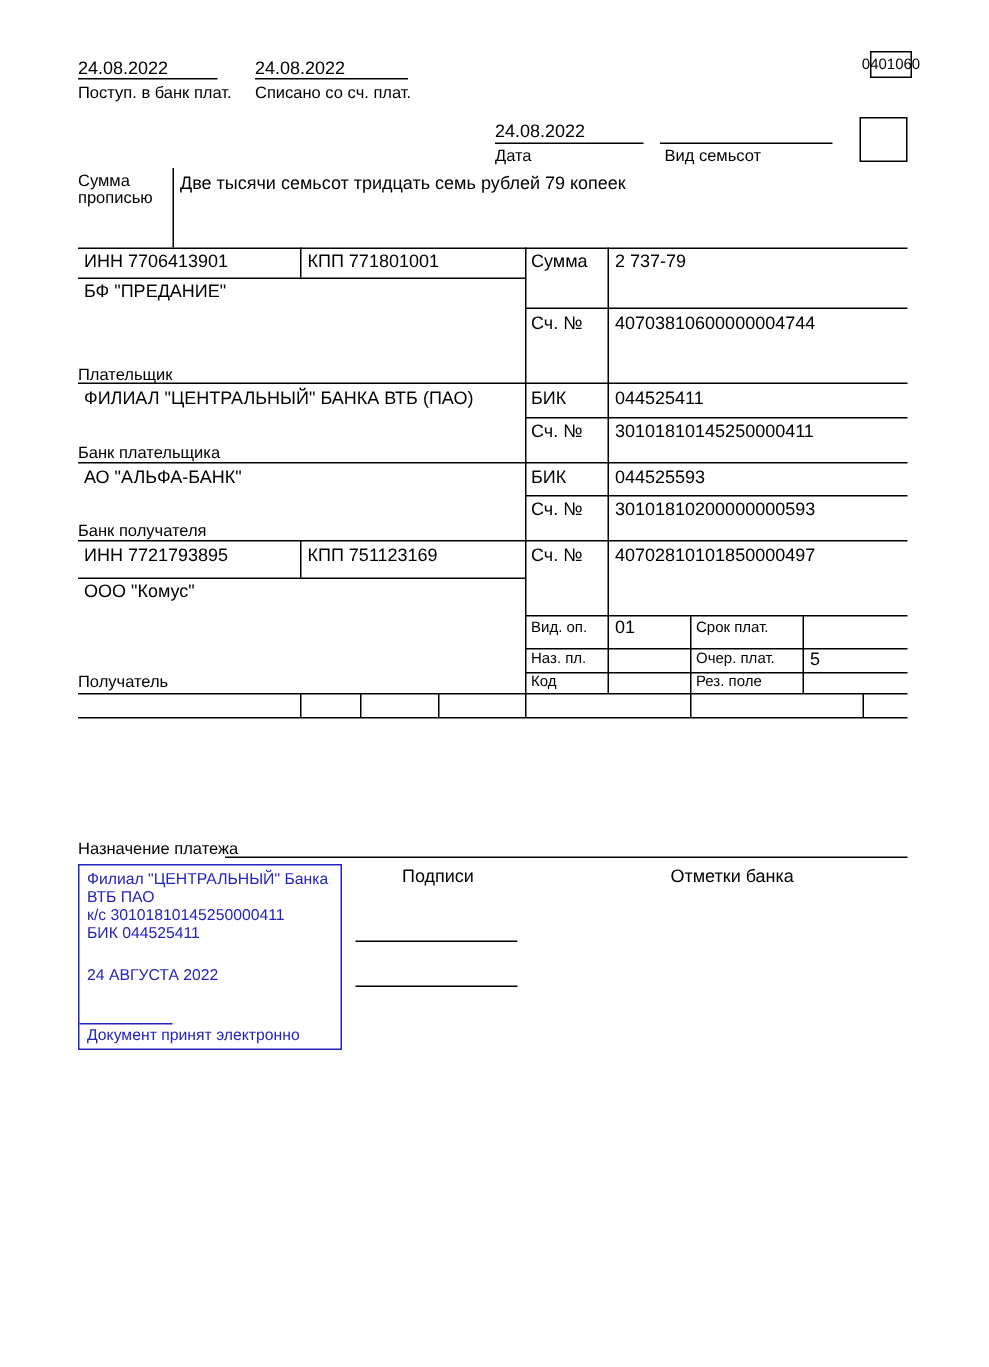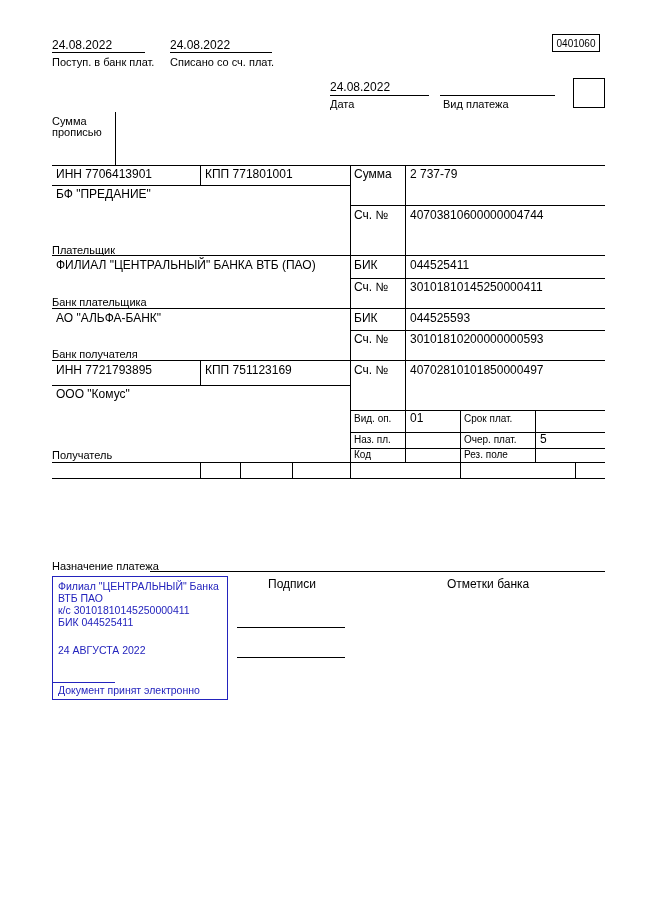--- a/index.html
+++ b/index.html
@@ -33,34 +33,35 @@
 <body>
 
 <div class="page">
 
   <span class="t v" style="left:52px;top:39px">24.08.2022</span>
   <span class="t v" style="left:170px;top:39px">24.08.2022</span>
   <div class="hl" style="left:52px;top:52px;width:93px"></div>
   <div class="hl" style="left:170px;top:52px;width:102px"></div>
   <span class="t l" style="left:52px;top:56px">Поступ. в банк плат.</span>
   <span class="t l" style="left:170px;top:56px">Списано со сч. плат.</span>
-  <div class="box code-box" style="left:552px;top:34px;width:48px;height:18px">
+  <div class="box code-box" style="left:580px;top:34px;width:28px;height:18px">
     <span>0401060</span>
   </div>
 
   <span class="t v" style="left:330px;top:81px">24.08.2022</span>
   <div class="hl" style="left:330px;top:95px;width:99px"></div>
   <div class="hl" style="left:440px;top:95px;width:115px"></div>
   <span class="t l" style="left:330px;top:98px">Дата</span>
-  <span class="t l" style="left:443px;top:98px">Вид платежа</span>
+  <span class="t l" style="left:443px;top:98px">Вид семьсот</span>
   <div class="box" style="left:573px;top:78px;width:32px;height:30px"></div>
 
   <span class="t l" style="left:52px;top:115px">Сумма</span>
   <span class="t l" style="left:52px;top:126px">прописью</span>
   <div class="vl" style="left:115px;top:112px;height:53px"></div>
+  <span class="t v" style="left:120px;top:116px">Две тысячи семьсот тридцать семь рублей 79 копеек</span>
 
   <div class="hl" style="left:52px;top:165px;width:553px"></div>
   <div class="hl" style="left:52px;top:185px;width:298px"></div>
   <div class="hl" style="left:350px;top:205px;width:255px"></div>
   <div class="hl" style="left:52px;top:255px;width:553px"></div>
   <div class="hl" style="left:350px;top:278px;width:255px"></div>
   <div class="hl" style="left:52px;top:308px;width:553px"></div>
   <div class="hl" style="left:350px;top:330px;width:255px"></div>
   <div class="hl" style="left:52px;top:360px;width:553px"></div>
   <div class="hl" style="left:52px;top:385px;width:298px"></div>

